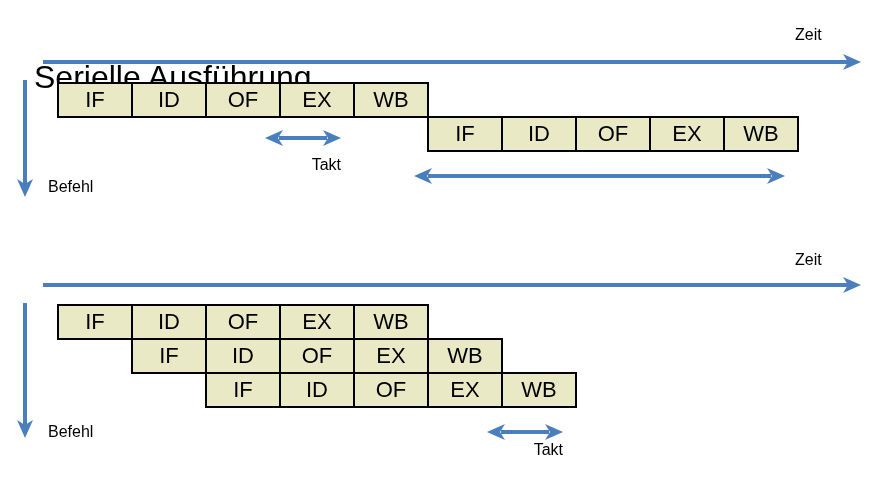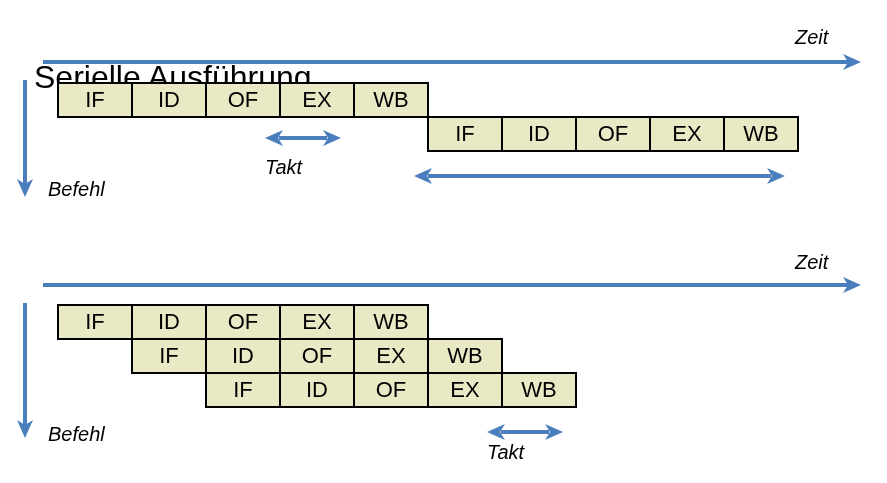--- a/index.html
+++ b/index.html
@@ -15,22 +15,22 @@
     height: 483px;
     background: var(--background, #fff);
     font-family: "Liberation Sans", sans-serif;
     color: #000;
     overflow: hidden;
   }
   .arrows-layer { position: absolute; left: 0; top: 0; }
   .arrow-line { stroke: var(--accent-blue, #4a7ebc); stroke-width: 4; fill: none; }
   .arrow-head { fill: var(--accent-blue, #4a7ebc); stroke: none; }
   .section-title { position: absolute; font-size: 32px; letter-spacing: 0; white-space: nowrap; margin-top: 45px; }
-  .lbl { position: absolute; font-size: 20px; white-space: nowrap; font-style: italic; }
-  .lbl.centered { text-align: left; }
+  .lbl { position: absolute; font-size: 16px; white-space: nowrap; }
+  .lbl.centered { text-align: right; }
   .stage-row { position: absolute; display: flex; padding-left: 14px; }
   .stage-cell {
     box-sizing: border-box;
     width: 76px;
     height: 36px;
     margin-left: -2px;
     border: 2px solid var(--stage-border, #000);
     background: var(--stage-fill, #e9e9c6);
     display: flex;
     align-items: center;

